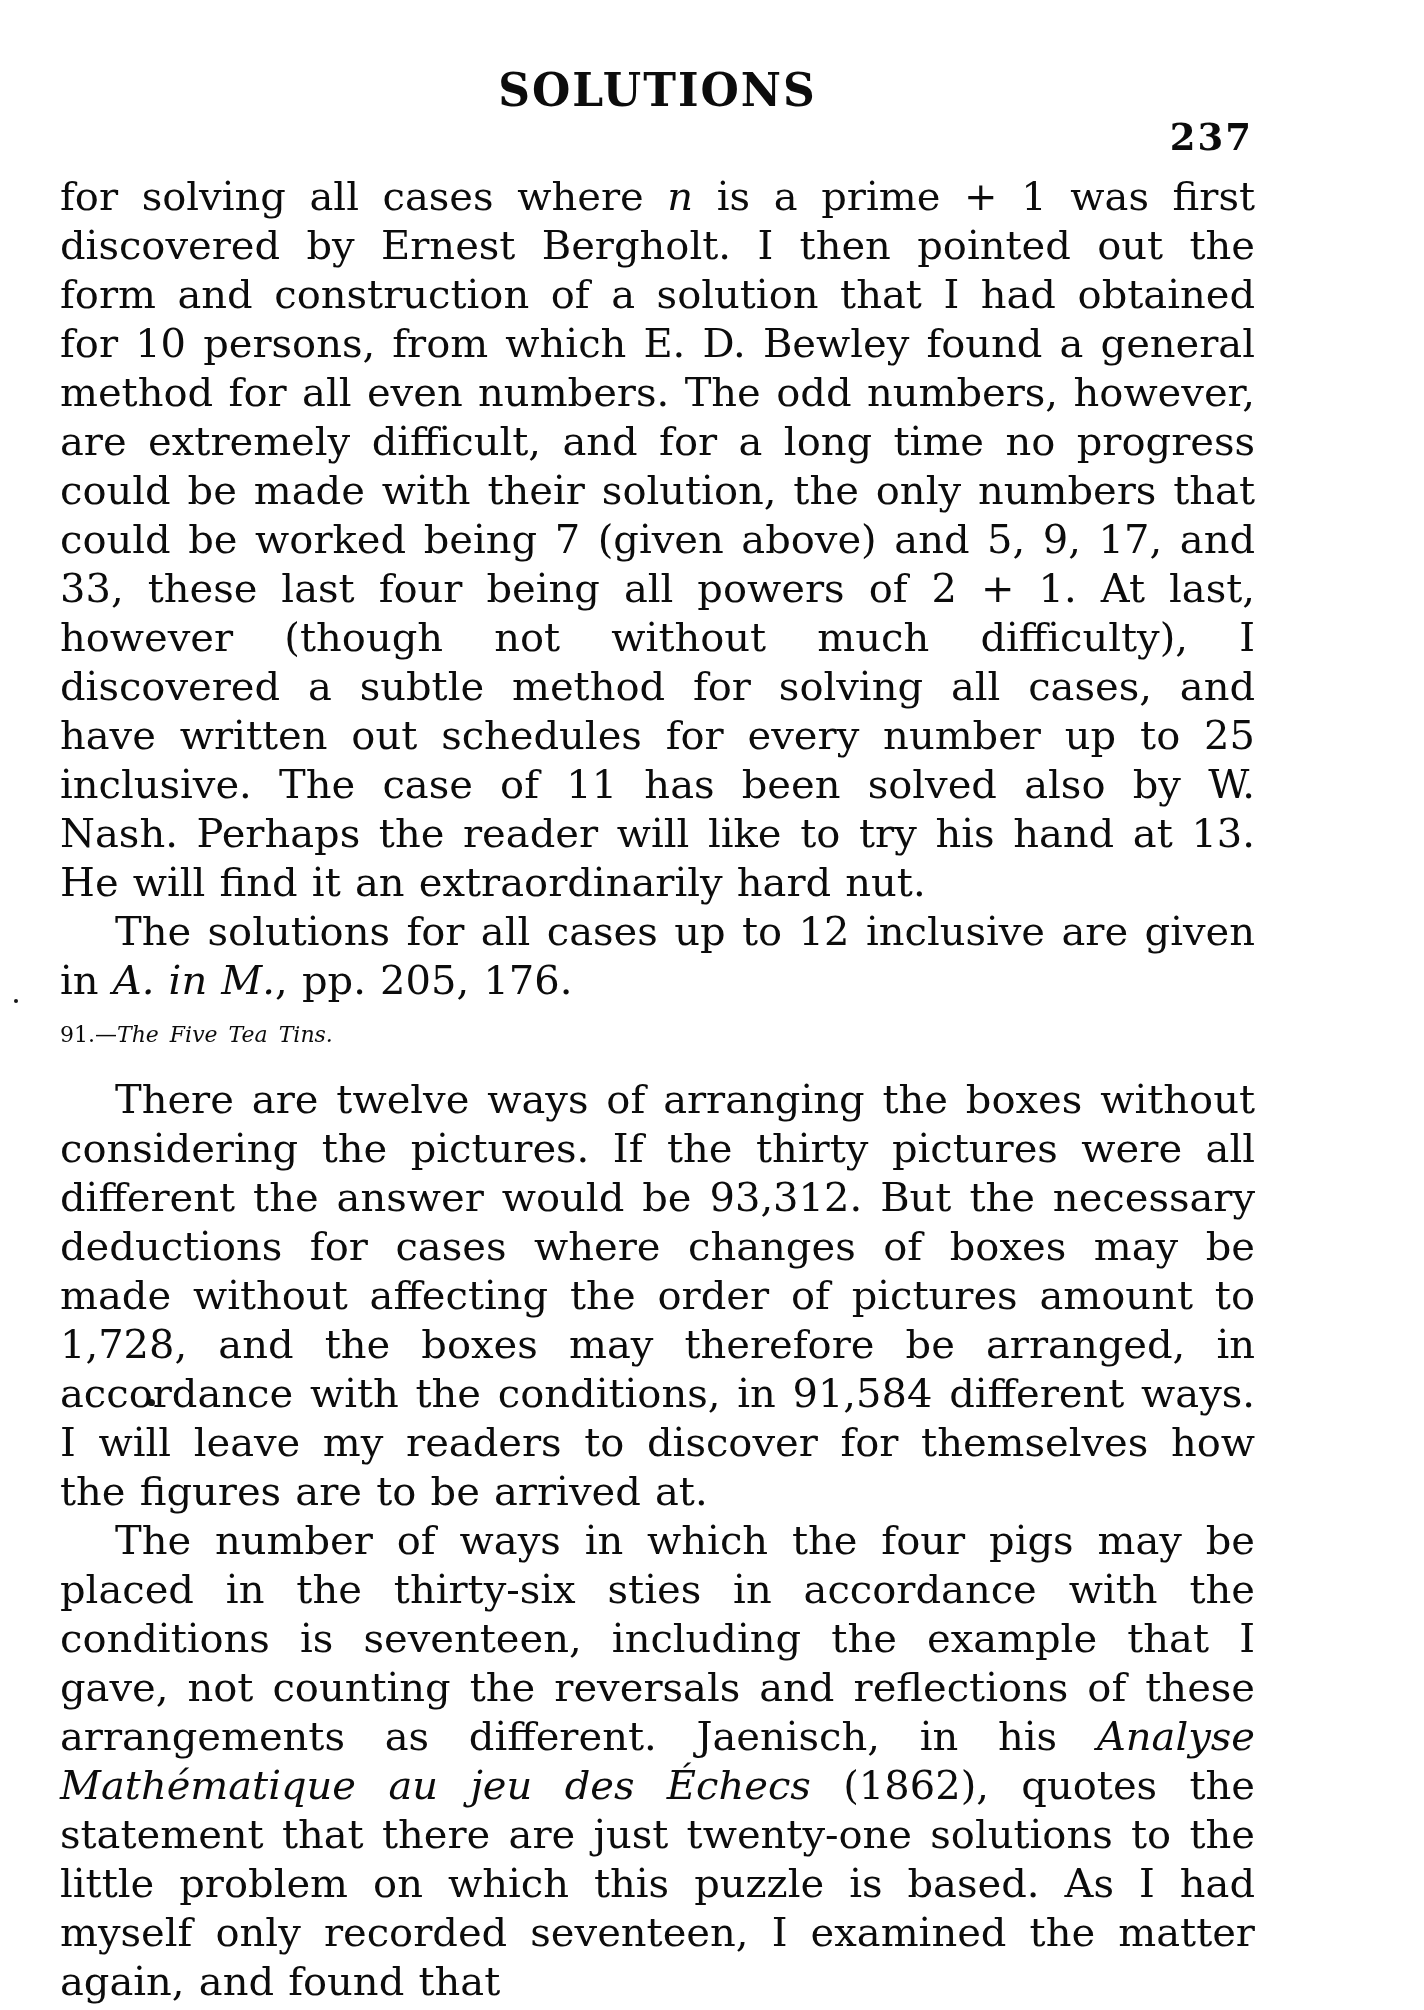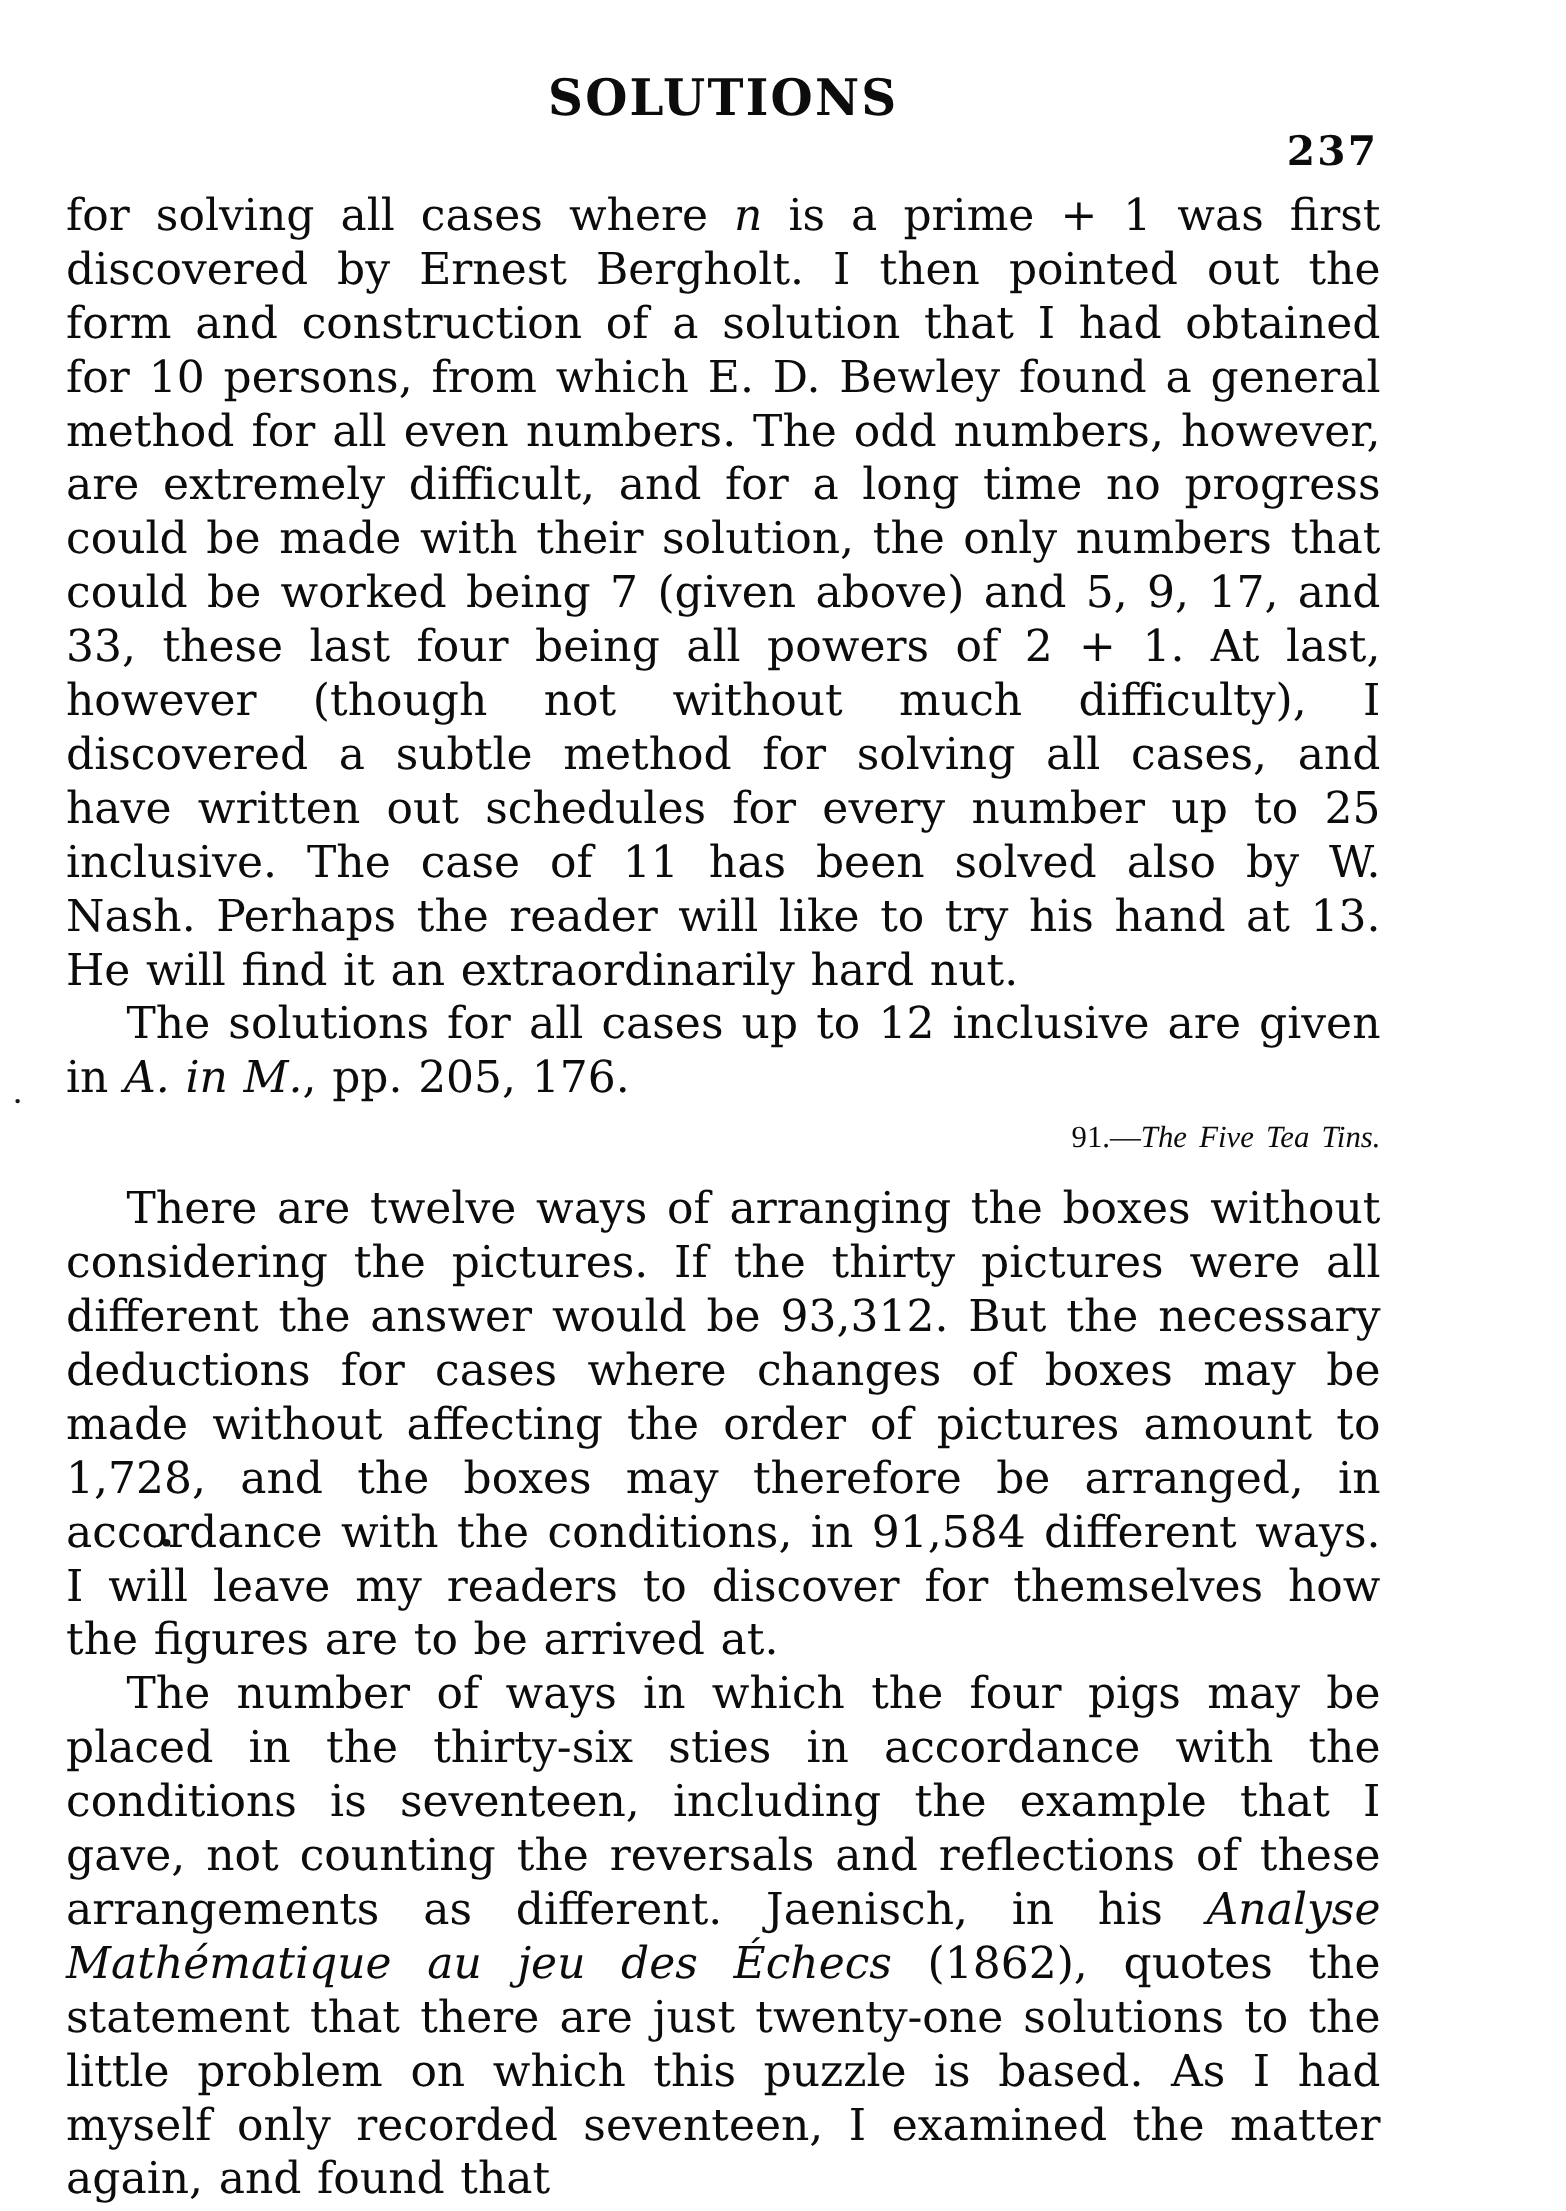--- a/index.html
+++ b/index.html
@@ -53,25 +53,24 @@
     font-size: 40px;
     line-height: 49px;
     text-align: justify;
     word-spacing: 1.5px;
     hyphens: none;
   }
   p.body-para.indent { text-indent: 55px; }
   h2.section-heading {
     margin: 0;
     font-weight: normal;
-    font-size: 28px;
+    font-size: 22px;
     line-height: 49px;
-    text-align: right;
+    text-align: left;
     word-spacing: 4px;
-    font-family: Liberation Serif, serif;
   }
   h2.heading-91 { margin: 5px 0 16px 0; }
   h2.heading-92 { margin: 56px 0 26px 0; }
   i { font-style: italic; }
   .speck {
     position: absolute;
     background: #161616;
     border-radius: 50%;
   }
   .speck-a { left: 14px;  top: 999px;  width: 4px; height: 4px; }

